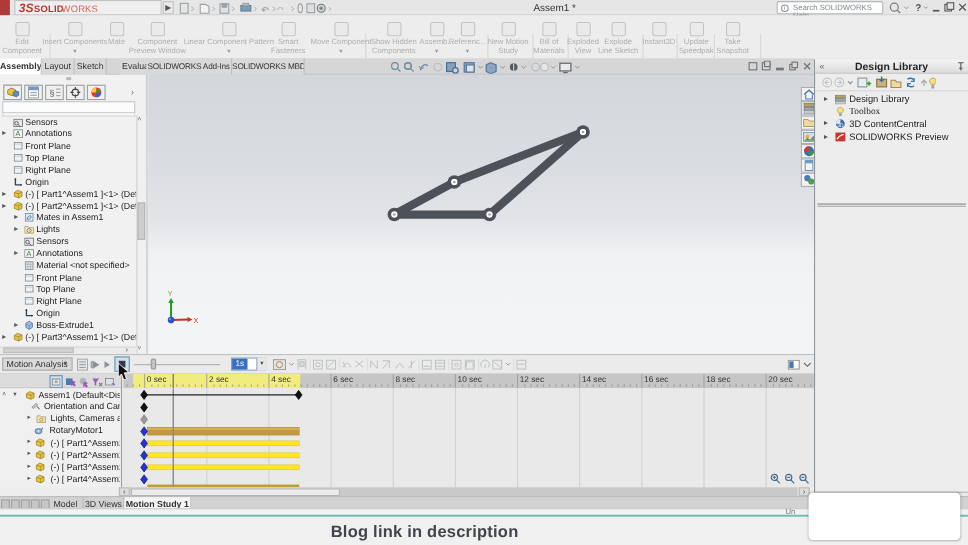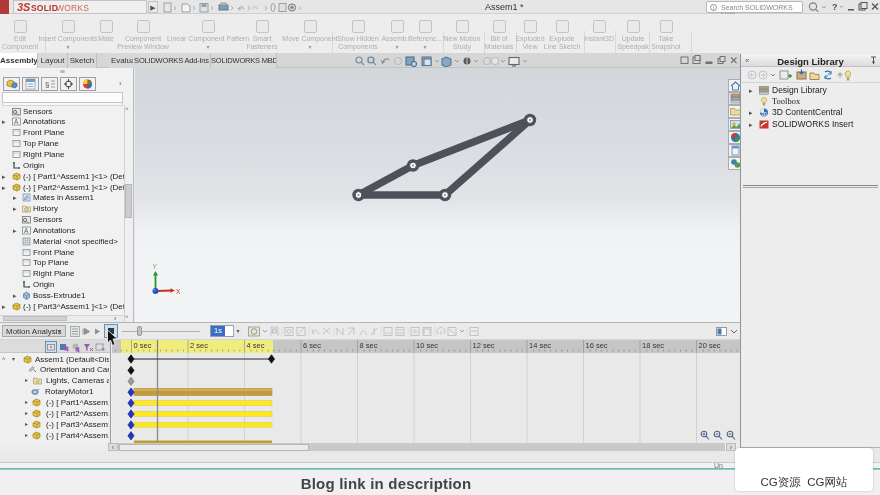--- a/index.html
+++ b/index.html
@@ -340,21 +340,21 @@
         <svg class="ticon" style="left:22px;" width="9" height="9">
           <use href="#i-mate"></use>
         </svg>
         <span class="ttxt" style="left:33px;">Mates in Assem1</span>
       </div>
     <div class="trow" style="top:135.2px;">
         <span class="exp" style="left:13px;">▸</span>
         <svg class="ticon" style="left:22px;" width="9" height="9">
           <use href="#i-hist"></use>
         </svg>
-        <span class="ttxt" style="left:33px;">History</span>
+        <span class="ttxt" style="left:33px;">Lights</span>
       </div>
     <div class="trow" style="top:146.0px;">
         <svg class="ticon" style="left:22px;" width="9" height="9">
           <use href="#i-sens"></use>
         </svg>
         <span class="ttxt" style="left:33px;">Sensors</span>
       </div>
     <div class="trow" style="top:156.9px;">
         <span class="exp" style="left:13px;">▸</span>
         <svg class="ticon" style="left:22px;" width="9" height="9">
@@ -545,21 +545,21 @@
           <text x="2.2" y="7.5" font-size="4.5" fill="#fff" font-family="Liberation Sans">3D</text>
         </svg>
         <span style="position:absolute;left:31px;">3D ContentCentral</span>
       </div>
     <div class="rrow" style="top:65px;">
         <span class="exp" style="position:absolute;left:8px;color:#555;font-size:7px;">▸</span>
         <svg class="abs" style="left:18px;top:1px;" width="10" height="9" viewBox="0 0 10 9">
           <rect x="0.5" y="0.5" width="9" height="8" fill="#c8372d"></rect>
           <path d="M2 6.5c1-2.5 5-4.5 6-4" stroke="#fff" stroke-width="1.2" fill="none"></path>
         </svg>
-        <span style="position:absolute;left:31px;">SOLIDWORKS Insert</span>
+        <span style="position:absolute;left:31px;">SOLIDWORKS Preview</span>
       </div>
     <div class="abs" style="left:2px;top:131px;width:135px;height:1px;background:#888;"></div>
     <div class="abs" style="left:2px;top:133px;width:135px;height:1px;background:#aaa;"></div>
   </div>
   <div id="motion">
     <div id="mtoolbar">
       <div class="abs" style="left:2px;top:2px;width:64px;height:12px;background:#d9d9d9;border:1px solid #a8a8a8;font-size:8px;color:#333;line-height:12px;padding-left:3px;">Motion Analysis</div>
       <div class="abs" style="left:58px;top:2px;width:8px;height:12px;color:#555;font-size:6px;line-height:12px;">▾</div>
       <svg class="abs" style="left:70px;top:2px;" width="34" height="13" viewBox="0 0 34 13">
         <rect x="0.5" y="1.5" width="9" height="10" fill="#e3e6e8" stroke="#9aa0a4" stroke-width="0.8"></rect>
@@ -876,25 +876,36 @@
           <path d="M28.8 4h2.4"></path>
       </g>
     </svg>
   </div>
   <div id="mscroll">
     <div class="abs" style="left:108px;top:0;width:10px;height:8px;background:#dcdcdc;border:1px solid #bbb;color:#555;font-size:7px;line-height:7px;text-align:center;">‹</div>
     <div class="abs" style="left:118px;top:0;width:607px;height:8px;background:#c9c9c9;"></div>
     <div class="abs" style="left:119px;top:0.5px;width:190px;height:7px;background:#ebebeb;border:1px solid #b5b5b5;"></div>
     <div class="abs" style="left:726px;top:0;width:10px;height:8px;background:#dcdcdc;border:1px solid #bbb;color:#555;font-size:7px;line-height:7px;text-align:center;">›</div>
   </div>
+  <div id="btabs">
+    <div class="abs" style="left:1px;top:2px;width:44px;height:9px;">
+      <span class="abs" style="left:0;width:8px;height:9px;background:#c6c6c6;border:1px solid #9f9f9f;"></span>
+      <span class="abs" style="left:9px;width:8px;height:9px;background:#c6c6c6;border:1px solid #9f9f9f;"></span>
+      <span class="abs" style="left:18px;width:8px;height:9px;background:#c6c6c6;border:1px solid #9f9f9f;"></span>
+      <span class="abs" style="left:27px;width:8px;height:9px;background:#c6c6c6;border:1px solid #9f9f9f;"></span>
+      <span class="abs" style="left:36px;width:8px;height:9px;background:#c6c6c6;border:1px solid #9f9f9f;"></span>
+    </div>
+    <div class="btab" style="left:44px;width:32px;font-size:8px;">Model</div>
+    <div class="btab" style="left:76px;width:37px;font-size:8px;">3D Views</div>
+    <div class="btab" style="left:113px;width:61px;background:#f5f5f5;font-weight:bold;font-size:8px;">Motion Study 1</div>
+  </div>
   <div id="statusline"></div>
   <div id="tealline"></div>
   <div class="abs" style="left:714px;top:462px;font-size:7px;color:#777;">Un</div>
   <div id="bottombar">
       <div id="blogtext" style="top:5px;">Blog link in description</div>
     </div>
   <svg class="abs" style="left:106px;top:329px;" width="12" height="18" viewBox="0 0 12 18">
     <path d="M1.5 1l0 13 3-3 2 5.5 2.5-1-2-5.5 4.2-0.3z" fill="#111" stroke="#fff" stroke-width="0.8"></path>
   </svg>
   <div id="cgerbox">
-      <div class="l2">CG资源&nbsp; CG网站</div>
     </div>
 </div>
 
 </body></html>

